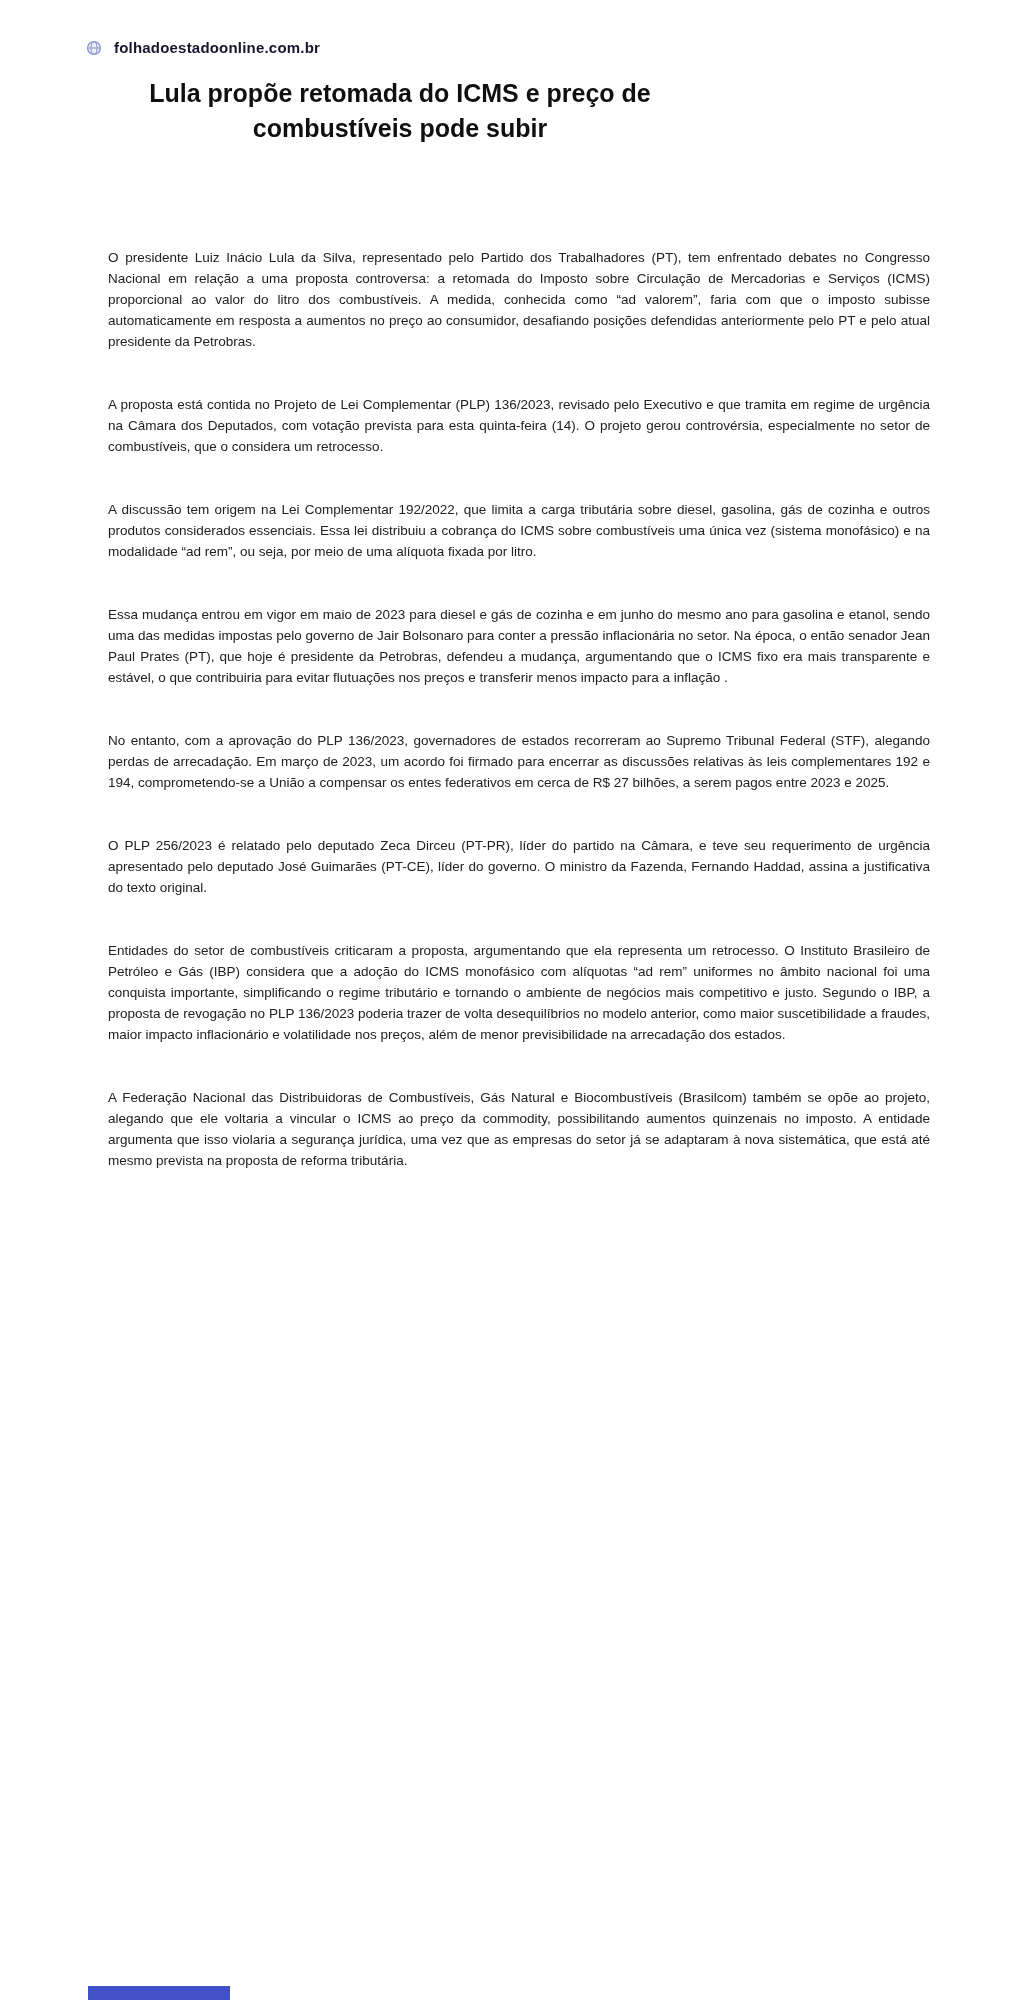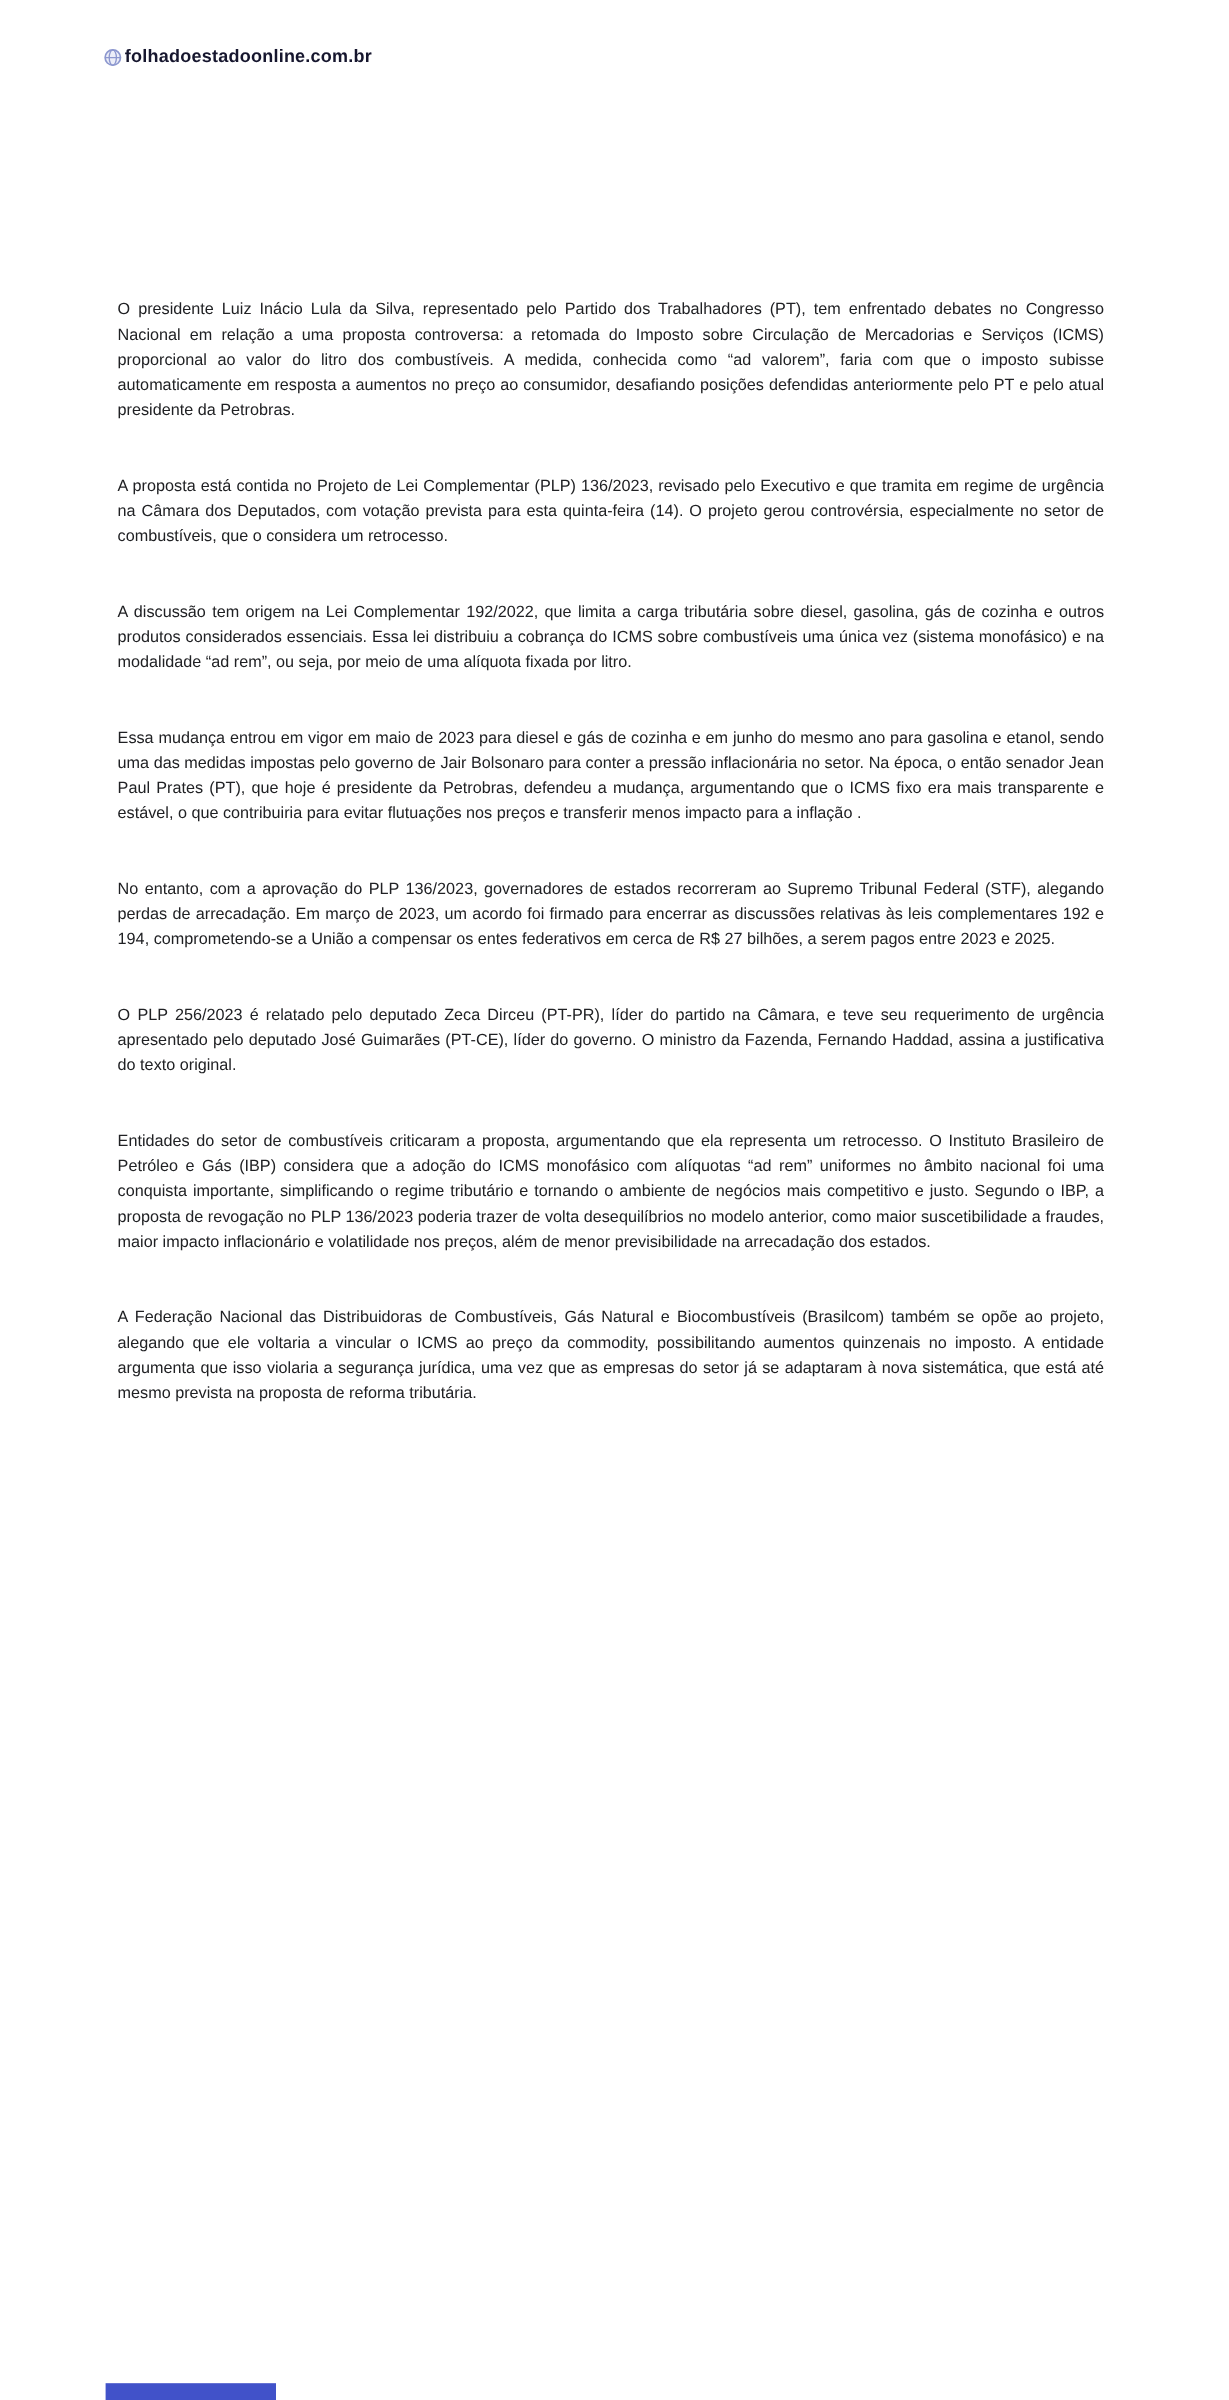--- a/index.html
+++ b/index.html
@@ -10,21 +10,21 @@
     background: #ffffff;
     font-family: "Liberation Sans", sans-serif;
     overflow: hidden;
   }
   .site-header {
     position: absolute;
     top: 39px;
     left: 86px;
     display: flex;
     align-items: center;
-    gap: 2px;
+    gap: 12px;
   }
   .globe-icon { width: 16px; height: 16px; display: block; }
   .site-domain {
     font-size: 15px;
     font-weight: 700;
     color: #16162e;
     letter-spacing: 0.2px;
     text-decoration: none;
   }
   .headline {
@@ -35,21 +35,21 @@
     margin: 0;
     text-align: center;
     font-size: 25px;
     line-height: 35px;
     font-weight: 700;
     color: #0f0f10;
   }
   .article {
     position: absolute;
     top: 247px;
-    left: 98px;
+    left: 108px;
     width: 822px;
   }
   .article p {
     margin: 0 0 42px 0;
     font-size: 13.5px;
     line-height: 21px;
     text-align: justify;
     color: #202124;
   }
   .bottom-accent-bar {
@@ -68,20 +68,21 @@
 
   <header class="site-header">
     <svg class="globe-icon" viewBox="0 0 16 16" aria-hidden="true">
       <circle cx="8" cy="8" r="6.4" fill="#eceef8" stroke="#8d98cf" stroke-width="1.4"></circle>
       <ellipse cx="8" cy="8" rx="3" ry="6.4" fill="none" stroke="#8d98cf" stroke-width="1.1"></ellipse>
       <line x1="1.6" y1="8" x2="14.4" y2="8" stroke="#8d98cf" stroke-width="1.1"></line>
     </svg>
     <a href="#" class="site-domain">folhadoestadoonline.com.br</a>
   </header>
 
+  <h1 class="headline">Lula propõe retomada do ICMS e preço de combustíveis pode subir</h1>
 
   <main class="article">
     <p>O presidente Luiz Inácio Lula da Silva, representado pelo Partido dos Trabalhadores (PT), tem enfrentado debates no Congresso Nacional em relação a uma proposta controversa: a retomada do Imposto sobre Circulação de Mercadorias e Serviços (ICMS) proporcional ao valor do litro dos combustíveis. A medida, conhecida como “ad valorem”, faria com que o imposto subisse automaticamente em resposta a aumentos no preço ao consumidor, desafiando posições defendidas anteriormente pelo PT e pelo atual presidente da Petrobras.</p>
     <p>A proposta está contida no Projeto de Lei Complementar (PLP) 136/2023, revisado pelo Executivo e que tramita em regime de urgência na Câmara dos Deputados, com votação prevista para esta quinta-feira (14). O projeto gerou controvérsia, especialmente no setor de combustíveis, que o considera um retrocesso.</p>
     <p>A discussão tem origem na Lei Complementar 192/2022, que limita a carga tributária sobre diesel, gasolina, gás de cozinha e outros produtos considerados essenciais. Essa lei distribuiu a cobrança do ICMS sobre combustíveis uma única vez (sistema monofásico) e na modalidade “ad rem”, ou seja, por meio de uma alíquota fixada por litro.</p>
     <p>Essa mudança entrou em vigor em maio de 2023 para diesel e gás de cozinha e em junho do mesmo ano para gasolina e etanol, sendo uma das medidas impostas pelo governo de Jair Bolsonaro para conter a pressão inflacionária no setor. Na época, o então senador Jean Paul Prates (PT), que hoje é presidente da Petrobras, defendeu a mudança, argumentando que o ICMS fixo era mais transparente e estável, o que contribuiria para evitar flutuações nos preços e transferir menos impacto para a inflação .</p>
     <p>No entanto, com a aprovação do PLP 136/2023, governadores de estados recorreram ao Supremo Tribunal Federal (STF), alegando perdas de arrecadação. Em março de 2023, um acordo foi firmado para encerrar as discussões relativas às leis complementares 192 e 194, comprometendo-se a União a compensar os entes federativos em cerca de R$ 27 bilhões, a serem pagos entre 2023 e 2025.</p>
     <p>O PLP 256/2023 é relatado pelo deputado Zeca Dirceu (PT-PR), líder do partido na Câmara, e teve seu requerimento de urgência apresentado pelo deputado José Guimarães (PT-CE), líder do governo. O ministro da Fazenda, Fernando Haddad, assina a justificativa do texto original.</p>
     <p>Entidades do setor de combustíveis criticaram a proposta, argumentando que ela representa um retrocesso. O Instituto Brasileiro de Petróleo e Gás (IBP) considera que a adoção do ICMS monofásico com alíquotas “ad rem” uniformes no âmbito nacional foi uma conquista importante, simplificando o regime tributário e tornando o ambiente de negócios mais competitivo e justo. Segundo o IBP, a proposta de revogação no PLP 136/2023 poderia trazer de volta desequilíbrios no modelo anterior, como maior suscetibilidade a fraudes, maior impacto inflacionário e volatilidade nos preços, além de menor previsibilidade na arrecadação dos estados.</p>
     <p>A Federação Nacional das Distribuidoras de Combustíveis, Gás Natural e Biocombustíveis (Brasilcom) também se opõe ao projeto, alegando que ele voltaria a vincular o ICMS ao preço da commodity, possibilitando aumentos quinzenais no imposto. A entidade argumenta que isso violaria a segurança jurídica, uma vez que as empresas do setor já se adaptaram à nova sistemática, que está até mesmo prevista na proposta de reforma tributária.</p>

